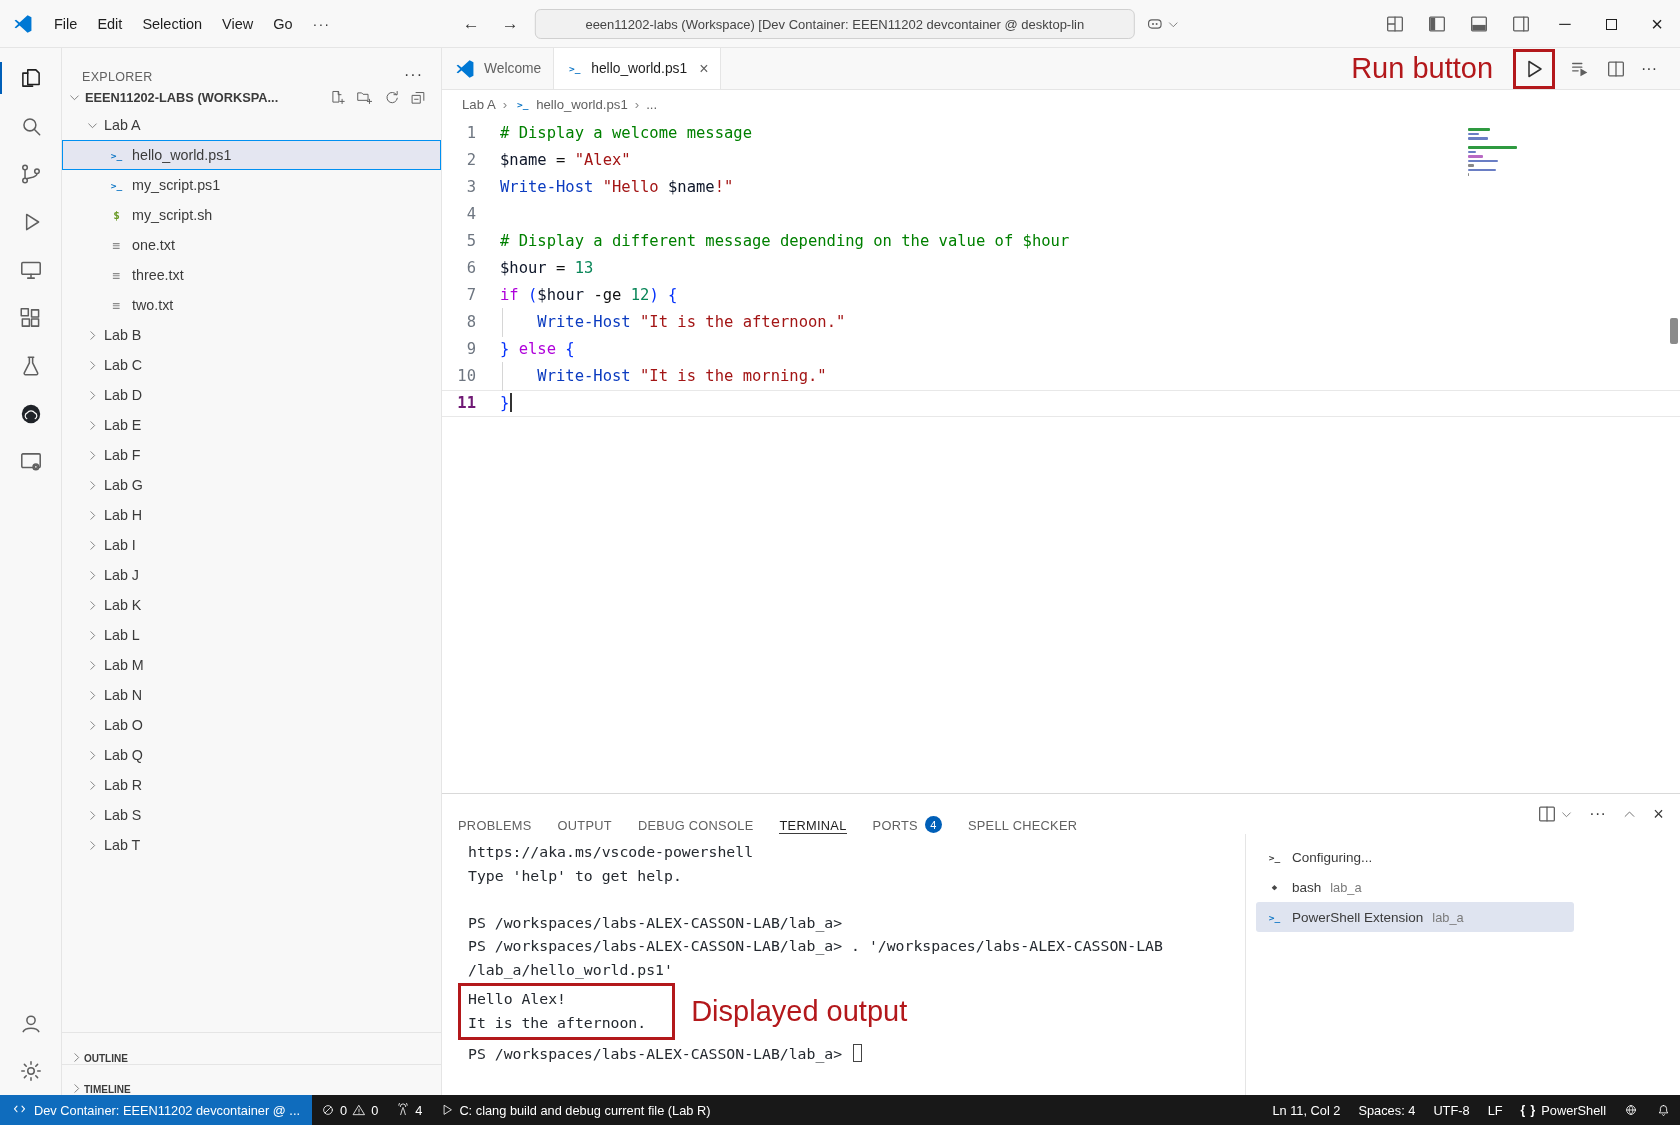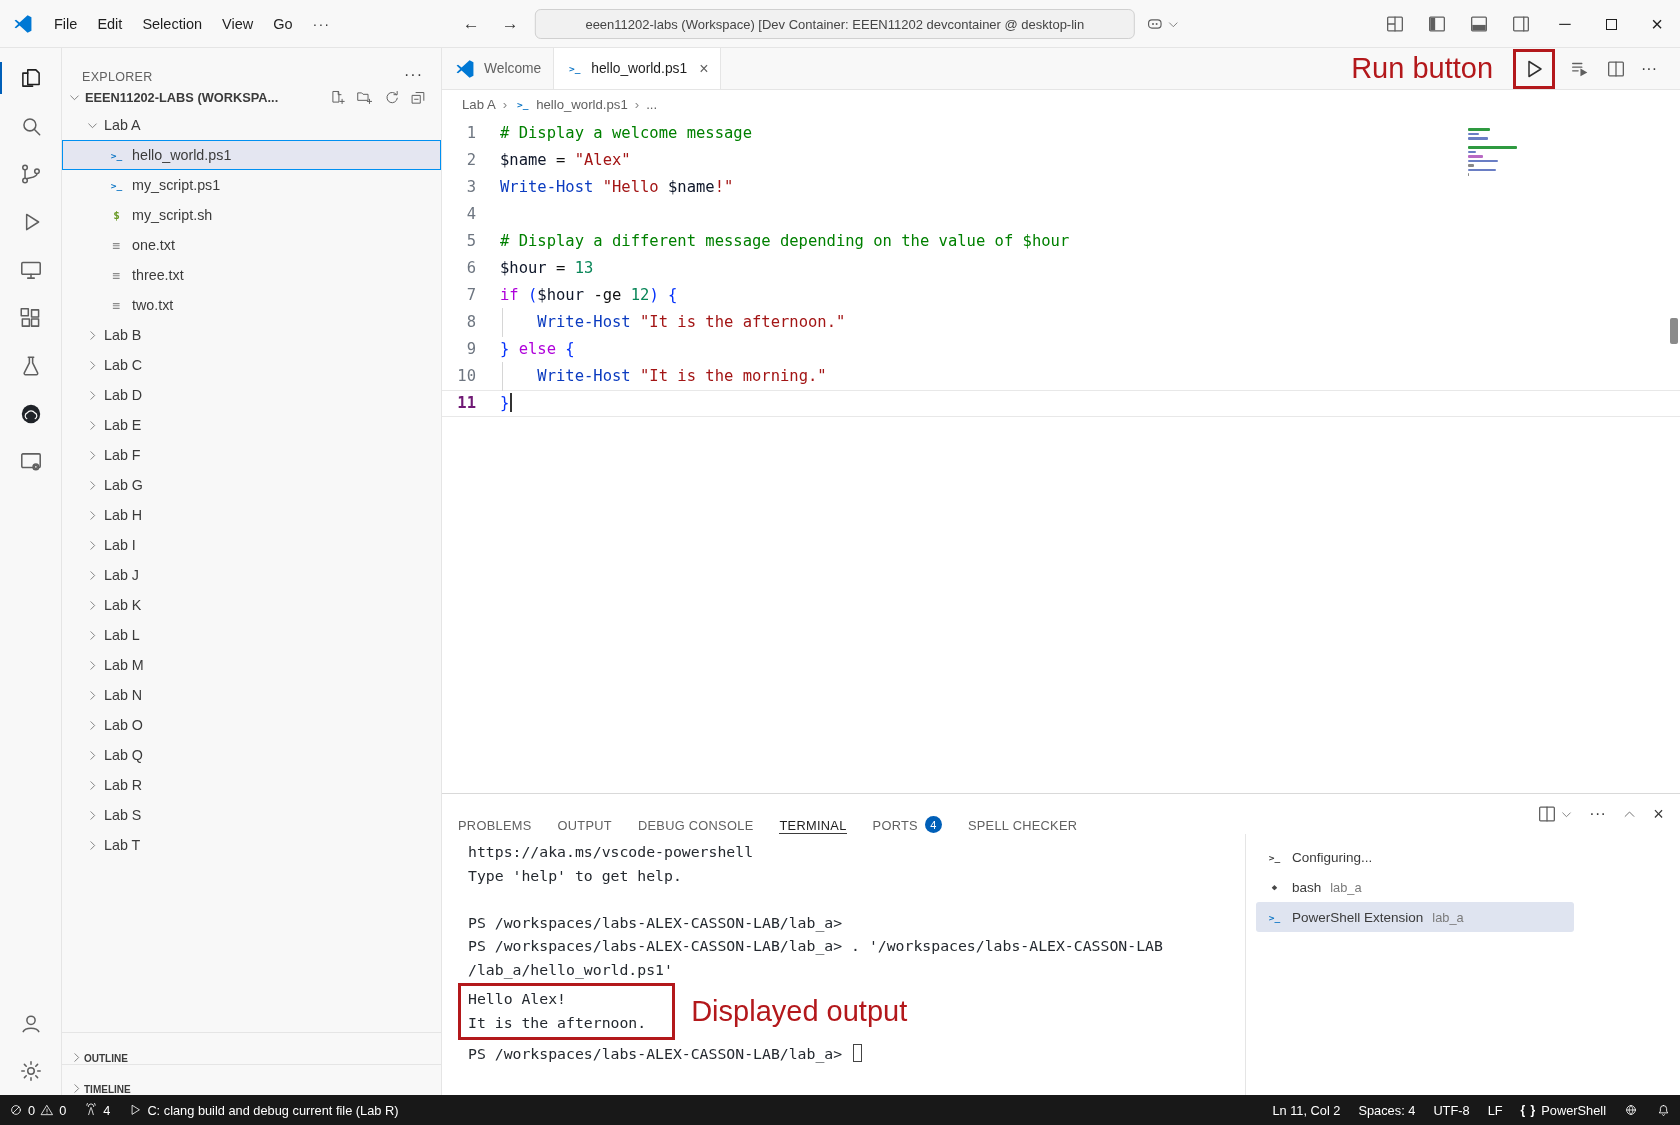--- a/index.html
+++ b/index.html
@@ -646,20 +646,28 @@
                 <span>PowerShell Extension</span>
                 <span class="ts-detail">lab_a</span>
               </div>
             </div>
         </div>
       </div>
     </div>
   </div>
 
   <div class="statusbar">
+    <div class="sb-remote">
+      <span>
+          <svg width="15" height="15" viewBox="0 0 24 24" fill="none" stroke="#5f5f5f" stroke-width="1.4" stroke-linecap="round" stroke-linejoin="round">
+            <path d="M8 5L4 9.5 8 14M16 5l4 4.5L16 14" stroke="#fff" stroke-width="1.8"></path>
+          </svg>
+        </span>
+      <span>Dev Container: EEEN11202 devcontainer @ ...</span>
+    </div>
     <div class="sb-item">
       <span>
           <svg width="14" height="14" viewBox="0 0 24 24" fill="none" stroke="#5f5f5f" stroke-width="1.4" stroke-linecap="round" stroke-linejoin="round">
             <circle cx="12" cy="12" r="7.5" stroke="#fff"></circle>
             <path d="M7 17L17 7" stroke="#fff"></path>
           </svg>
         </span>
       <span>0</span>
       <span>
           <svg width="14" height="14" viewBox="0 0 24 24" fill="none" stroke="#5f5f5f" stroke-width="1.4" stroke-linecap="round" stroke-linejoin="round">

